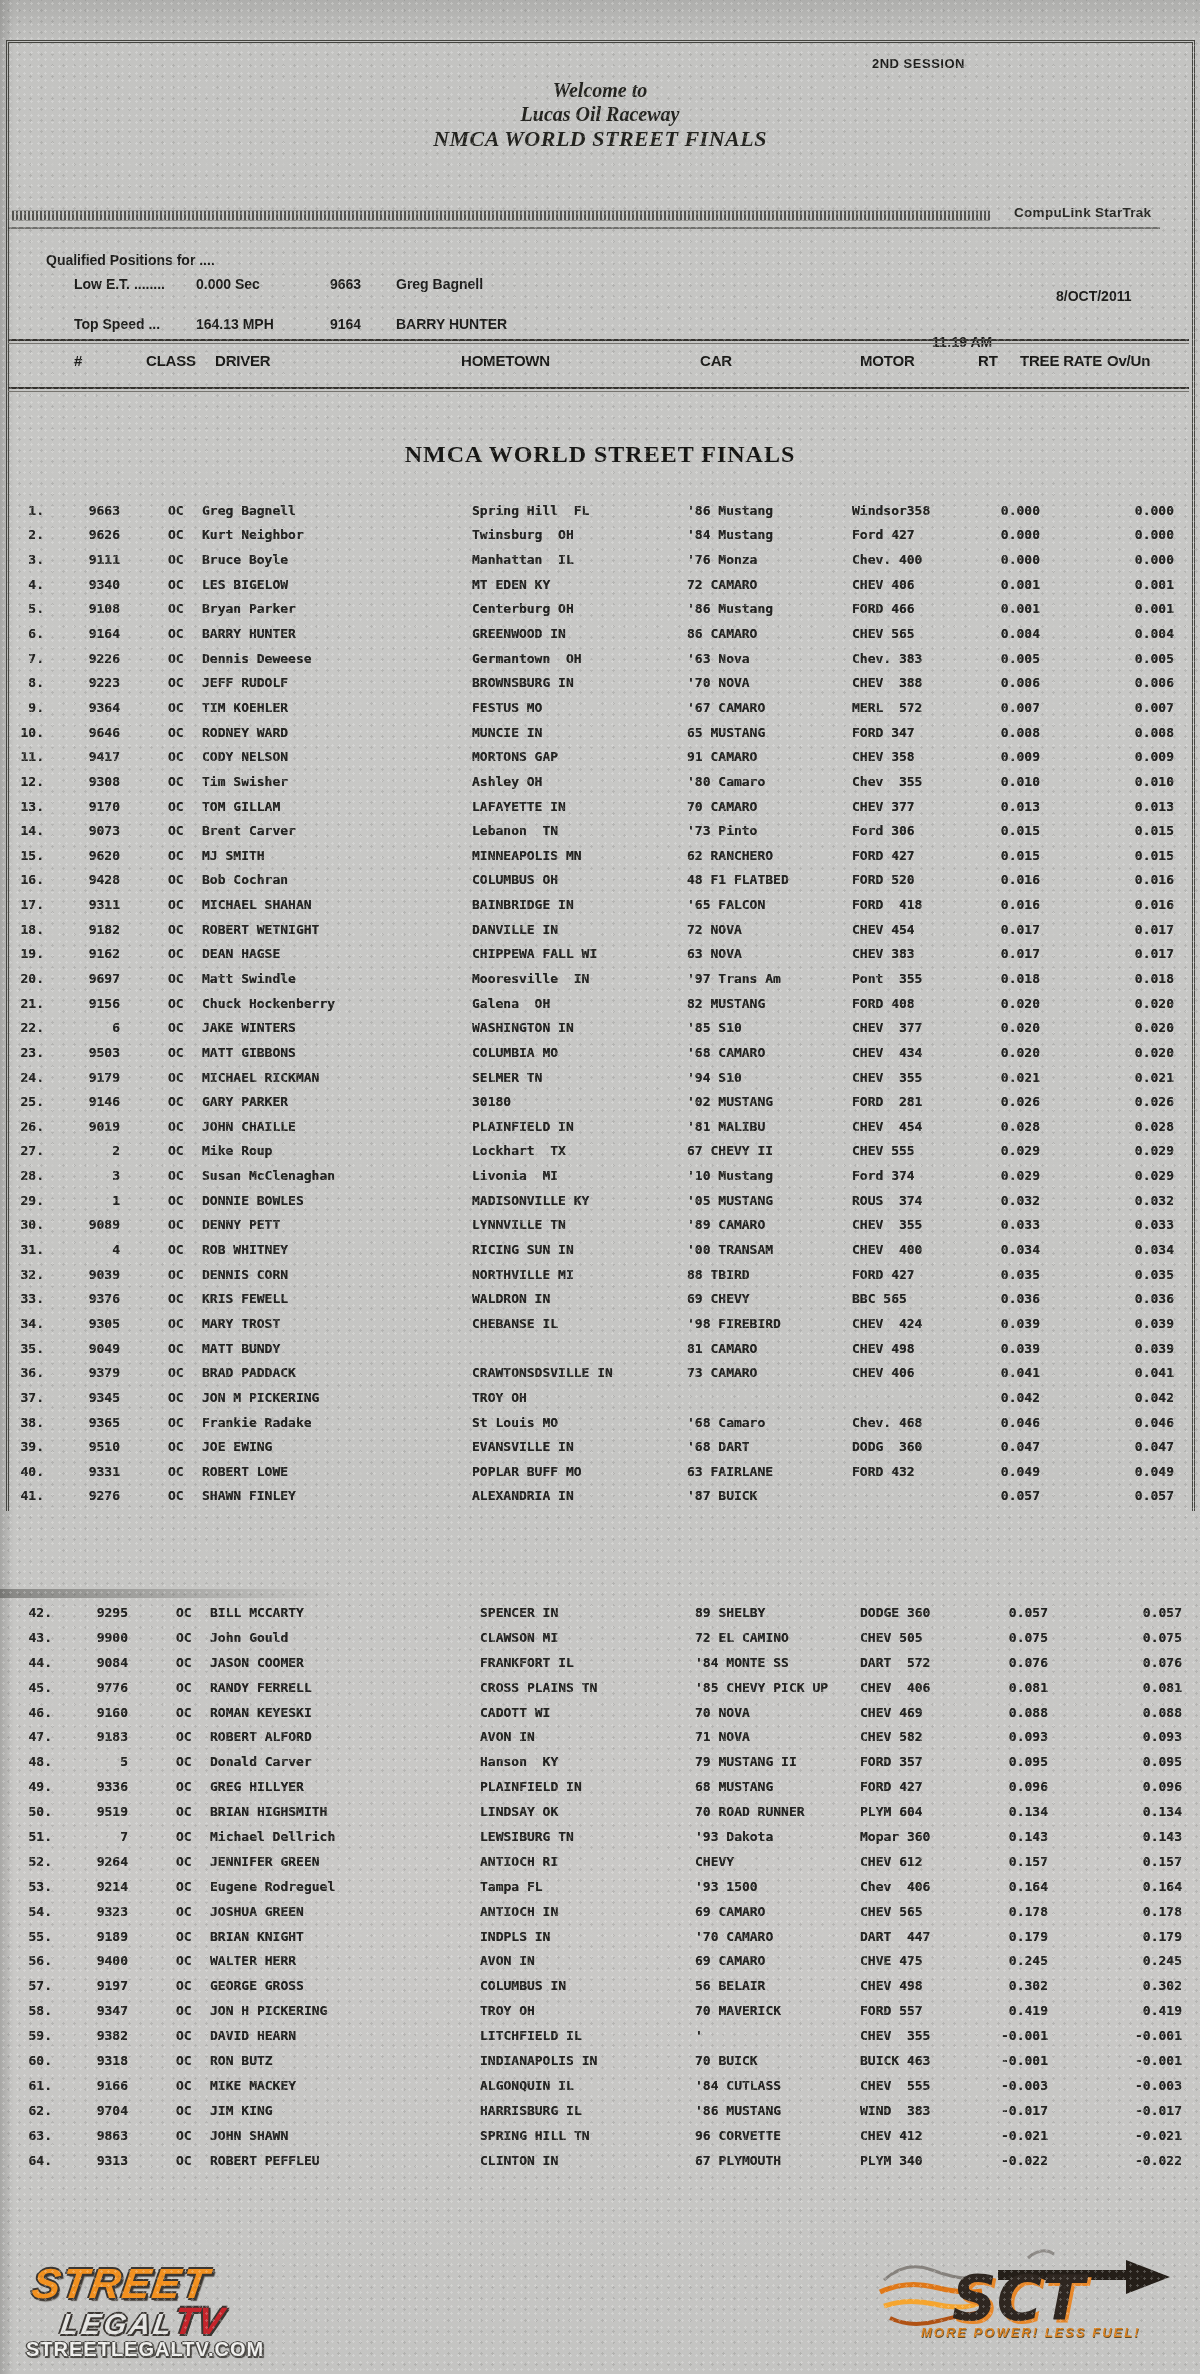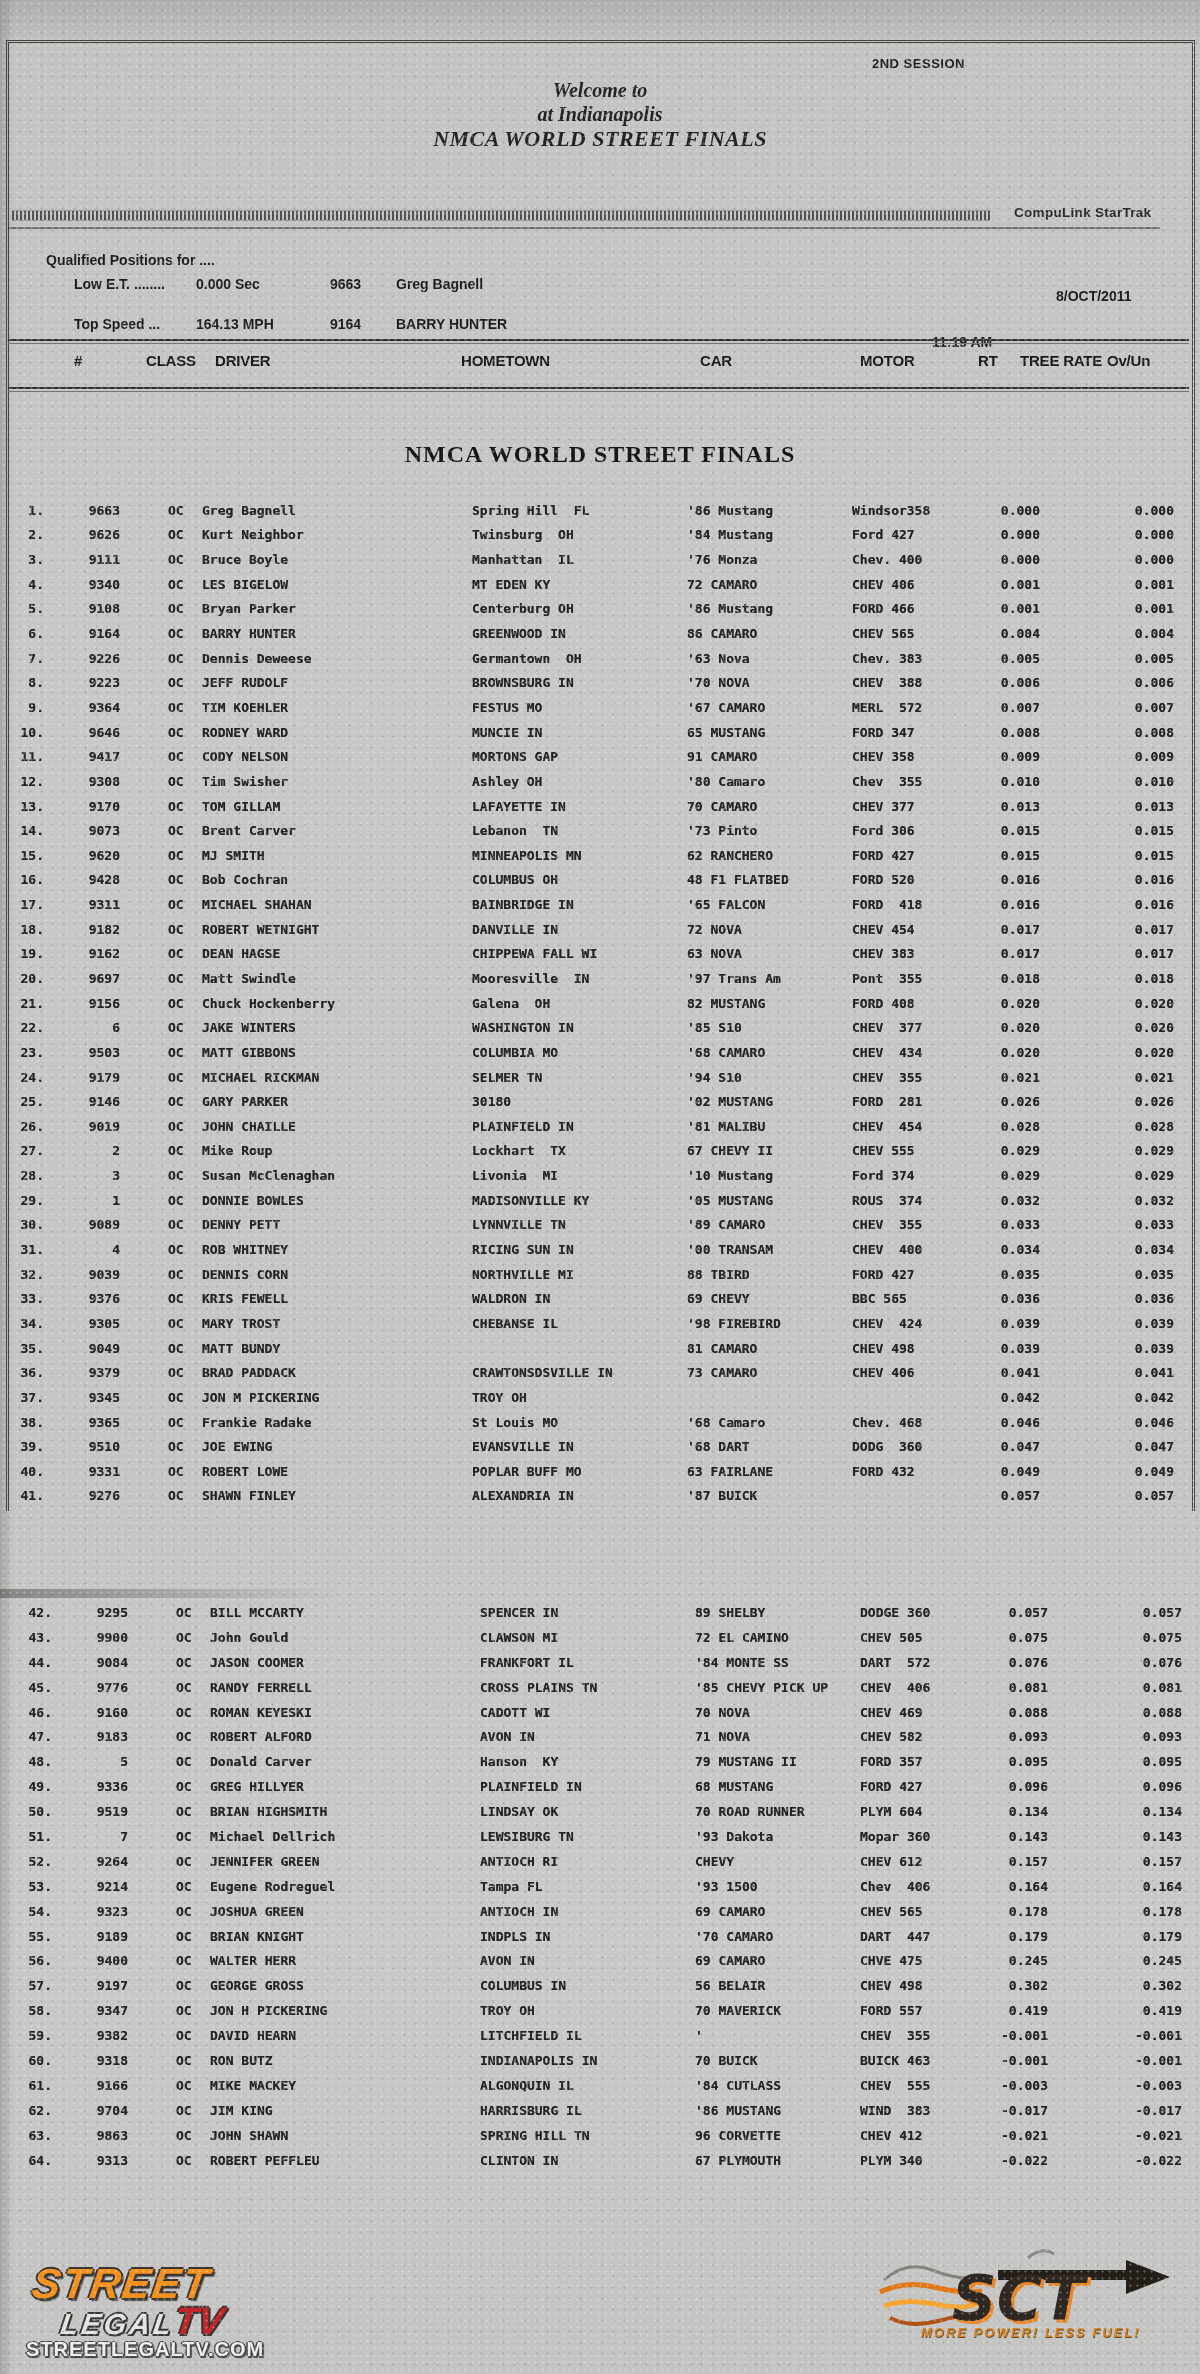--- a/index.html
+++ b/index.html
@@ -75,21 +75,21 @@
 <body>
 
 <div class="sheet">
 
   <div class="frame abs"></div>
 
   <div class="abs session">2ND SESSION</div>
 
   <div class="abs welcome">
     <div class="wl">Welcome to</div>
-    <div class="wl">at Indianapolis</div>
+    <div class="wl">Lucas Oil Raceway</div>
     <div class="wl wl-big">NMCA WORLD STREET FINALS</div>
   </div>
 
   <div class="abs hatch"></div>
   <div class="abs thinline"></div>
   <div class="abs brand">CompuLink  StarTrak</div>
 
   <div class="abs qlabel">Qualified Positions for ....</div>
 
   <div class="qline" style="top:276px;">

